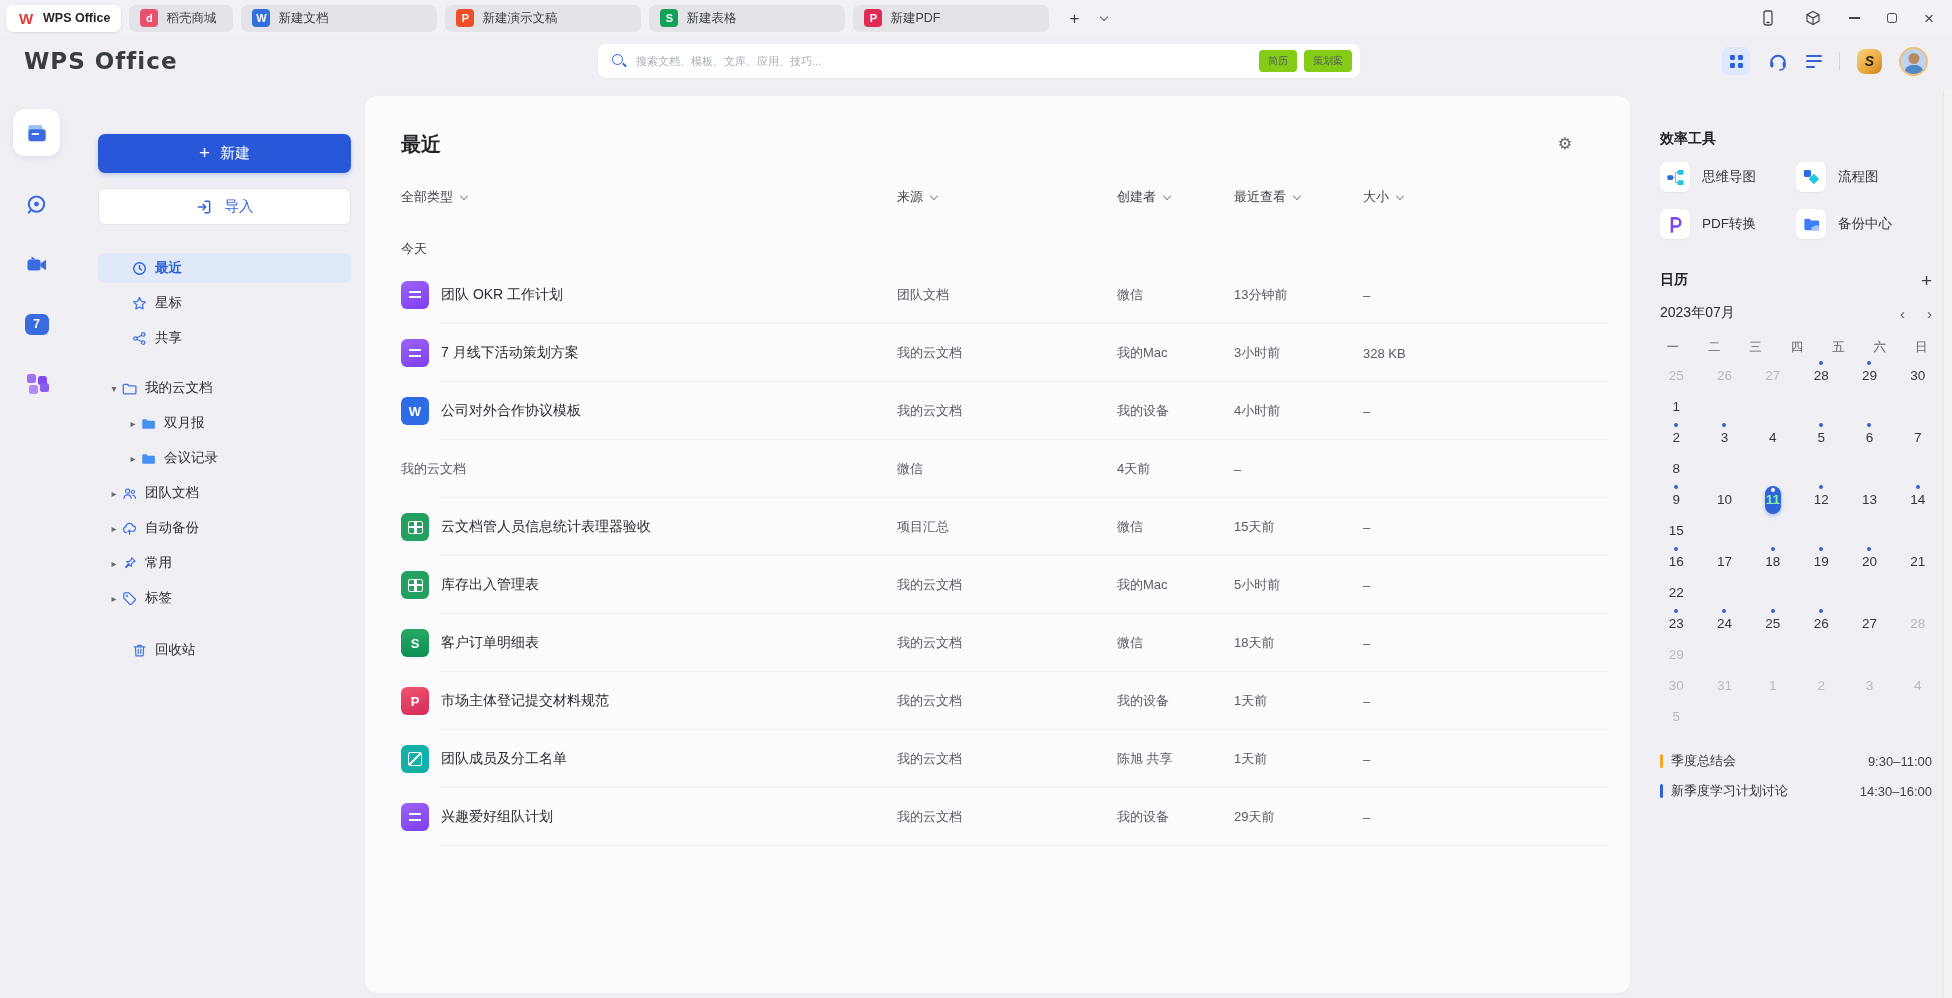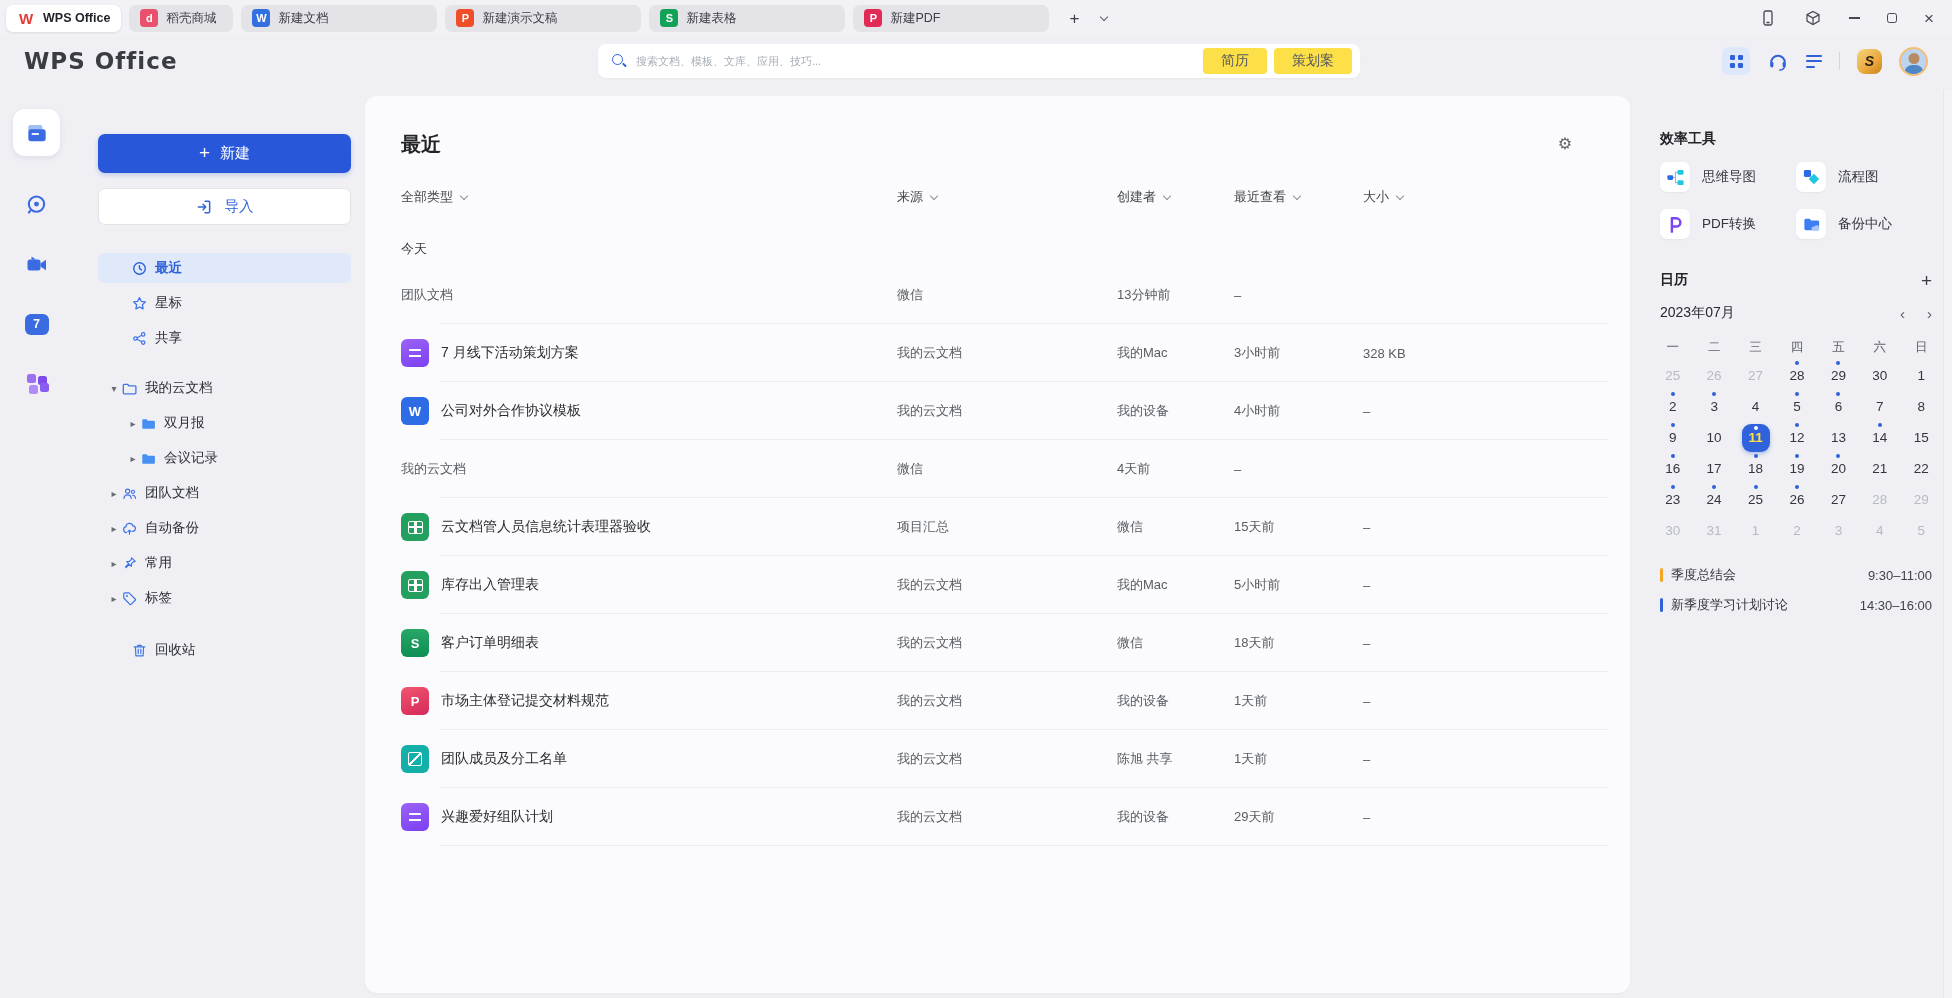--- a/index.html
+++ b/index.html
@@ -27,21 +27,21 @@
   .closebtn{font-size:17px;line-height:1;color:#45484d}
 
   
   .header{height:50px;position:relative;display:flex;align-items:center;padding:0 24px}
   .logo{font-size:23px;font-weight:bold;letter-spacing:1px;color:#393c42;font-family:"DejaVu Sans",sans-serif}
   .search{position:absolute;left:598px;top:8px;width:762px;height:34px;background:#fff;border-radius:8px;display:flex;align-items:center;padding:0 8px 0 13px;box-shadow:0 1px 2px rgba(0,0,0,.03)}
   .mag{position:relative;width:16px;height:16px;flex:none}
   .mag::before{content:"";position:absolute;left:1px;top:1px;width:9px;height:9px;border:1.7px solid #2f62d9;border-radius:50%}
   .mag::after{content:"";position:absolute;left:10.5px;top:11px;width:5px;height:1.7px;background:#2f62d9;border-radius:1px;transform:rotate(45deg)}
   .ph{color:#a9aeb6;font-size:11px;margin-left:9px;flex:1;white-space:nowrap;overflow:hidden}
-  .stag{background:#fde047;border-radius:4px;padding:4px 18px;font-size:14px;color:#565a61;margin-left:7px;white-space:nowrap}
+  .stag{background:#84cc16;border-radius:4px;padding:4px 9px;font-size:10px;color:#565a61;margin-left:7px;white-space:nowrap}
   .hicons{position:absolute;right:24px;top:0;height:50px;display:flex;align-items:center;gap:17px}
   .hi-grid{width:28px;height:28px;border-radius:6px;background:#dfe8fb;display:grid;place-items:center}
   .grid-glyph{width:5px;height:5px;background:#2f62d9;border-radius:1.2px;box-shadow:8px 0 0 #2f62d9,0 8px 0 #2f62d9,8px 8px 0 #2f62d9;transform:translate(-4px,-4px)}
   .hi-menu{display:flex;flex-direction:column;gap:3.5px;align-items:flex-start}
   .hi-menu span{height:2px;background:#2f62d9;border-radius:1px;display:block}
   .hsep{width:1px;height:18px;background:#d4d6db}
   .vip{width:25px;height:25px;border-radius:8px;background:linear-gradient(140deg,#f7d57c,#e9a83c 60%,#c9821e);display:grid;place-items:center;color:#2c2310;font-weight:800;font-size:14px;font-style:italic}
   .vip::after{content:"S"}
   .avatar{width:29px;height:29px;border-radius:50%;border:2px solid #f0c078;background:#bcd4ef;position:relative;overflow:hidden}
   .avatar::before{content:"";position:absolute;left:50%;top:4px;transform:translateX(-50%);width:11px;height:11px;border-radius:50%;background:#b78a66}
@@ -113,25 +113,25 @@
   .tool-lab{font-size:13.5px;color:#33363c;white-space:nowrap}
   .cal{margin-top:32px;width:272px}
   .cal-head{display:flex;align-items:flex-start;justify-content:space-between}
   .cal-plus{font-size:19px;font-weight:300;color:#3a3d43;line-height:1}
   .cal-month-row{display:flex;align-items:center;justify-content:space-between;margin-top:14px}
   .cal-month{font-size:14px;color:#26292e}
   .cal-nav{display:flex;gap:22px;color:#55585e;font-size:15px}
   .wd{display:grid;grid-template-columns:repeat(7,1fr);margin:14px 0 2px -8px;width:290px}
   .wdc{height:22px;display:flex;align-items:center;justify-content:center;font-size:12.5px;color:#5e636b}
   .cal-grid{display:flex;flex-direction:column;margin-left:-8px;width:290px}
-  .week{display:grid;grid-template-columns:repeat(7,1fr)}
+  .week{display:grid;grid-template-columns:repeat(6,1fr)}
   .day{height:31px;display:flex;align-items:center;justify-content:center;position:relative;font-size:13.5px;color:#33363c;cursor:default}
   .day.muted{color:#b6bac2}
   .day.dot::before{content:"";position:absolute;top:1px;left:50%;transform:translateX(-50%);width:4px;height:4px;border-radius:50%;background:#2f62d9}
-  .day.sel .dnum{background:#2f62db;color:#fde047;width:28px;height:28px;border-radius:9px;display:flex;align-items:center;justify-content:center;font-weight:bold;box-shadow:0 2px 4px rgba(47,98,219,.35)}
+  .day.sel .dnum{background:#2f62db;color:#86efac;width:16px;height:28px;border-radius:9px;display:flex;align-items:center;justify-content:center;font-weight:bold;box-shadow:0 2px 4px rgba(47,98,219,.35)}
   .day.sel.dot::before{background:#fff;top:4px;z-index:2}
   .events{margin-top:14px}
   .event{display:flex;align-items:center;height:30px}
   .ebar{width:3px;height:14px;border-radius:2px;flex:none}
   .etitle{font-size:13px;color:#33363c;margin-left:8px;flex:1;white-space:nowrap;overflow:hidden}
   .etime{font-size:13px;color:#3f434a;white-space:nowrap}
   .gutter{position:absolute;right:0;top:4px;bottom:0;width:29px;border-left:1px solid #e5e6ea;background:#f3f3f6}
 </style>
 </head>
 <body>
@@ -391,20 +391,29 @@
         <span class="fcell">
             <span>大小</span>
             <span class="cv"></span>
           </span>
       </div>
       <div class="list">
         <div class="group-lab">今天</div>
         <div class="rows">
 
             <div class="fgrid frow">
+              <div class="fname">
+                <span class="file-icon" data-icon="kdoc"></span>
+                <span class="nm">团队 OKR 工作计划</span>
+                <span class="badges">
+
+                <span class="badge" data-icon="[object Object]"></span>
+                  <span class="badge" data-icon="[object Object]"></span>
+                </span>
+              </div>
               <span class="fcol">团队文档</span>
               <span class="fcol">微信</span>
               <span class="fcol">13分钟前</span>
               <span class="fcol">–</span>
             </div>
 
             <div class="fgrid frow">
               <div class="fname">
                 <span class="file-icon" data-icon="kdoc"></span>
                 <span class="nm">7 月线下活动策划方案</span>

